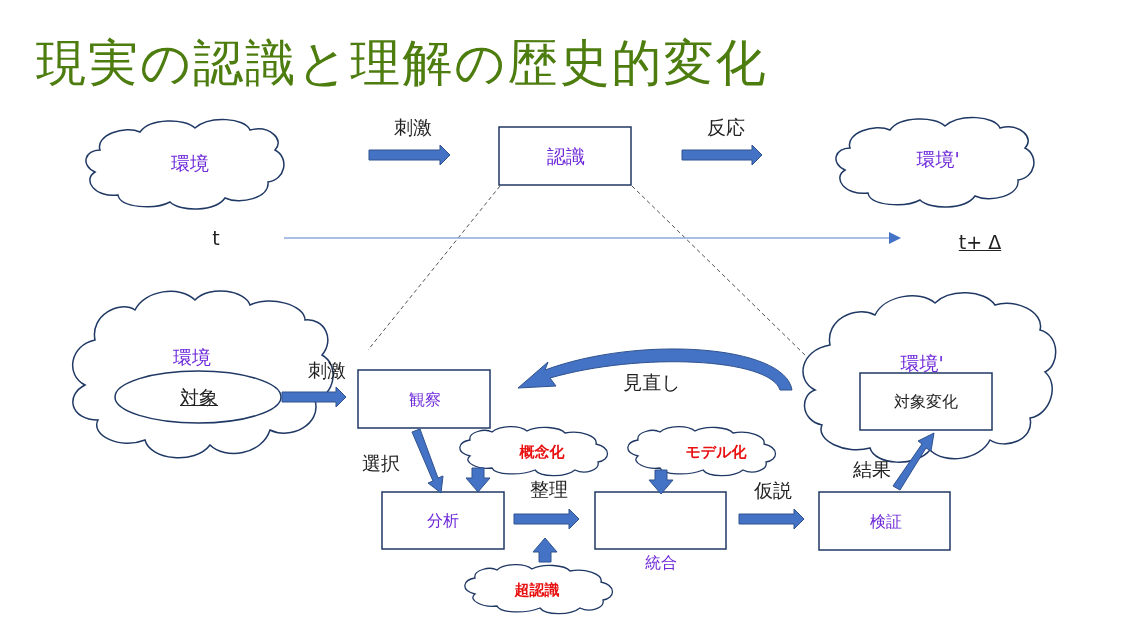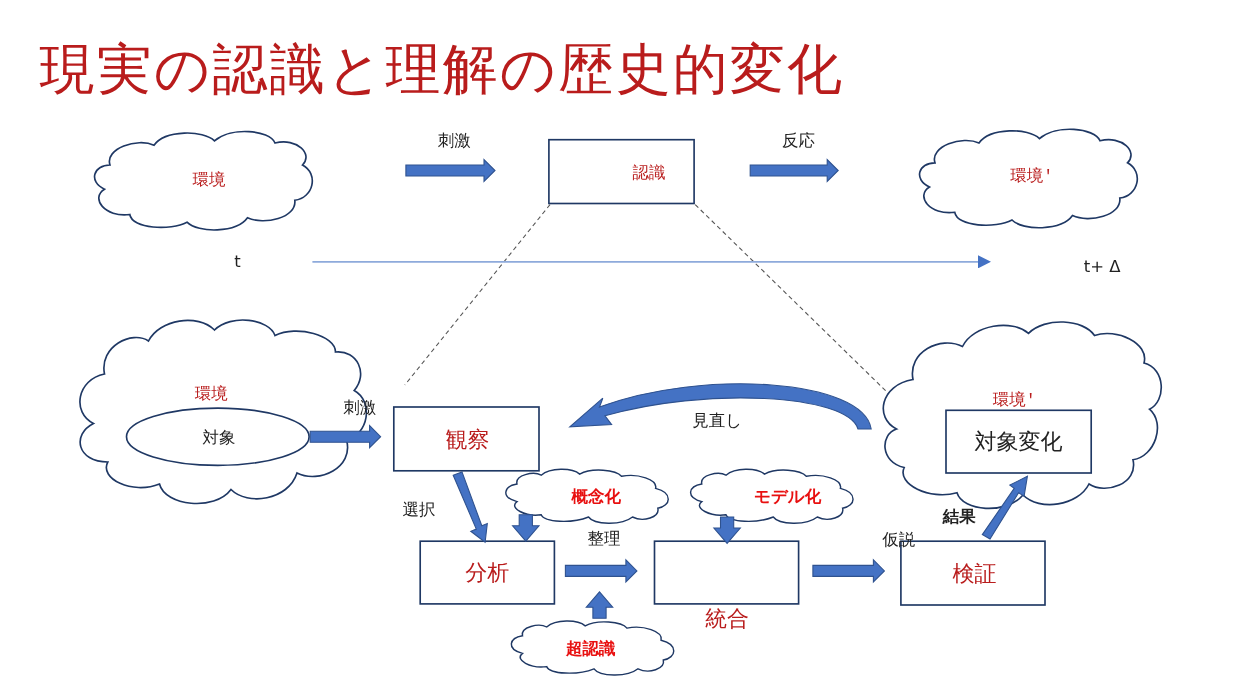--- a/index.html
+++ b/index.html
@@ -1,24 +1,24 @@
 <!DOCTYPE html>
 <html><head>
 <meta charset="utf-8">
 <style>
   html, body { margin:0; padding:0; background:#ffffff; }
   body { width:1130px; height:618px; position:relative; overflow:hidden;
          font-family:"DejaVu Sans", sans-serif; }
   #diagram { position:absolute; left:0; top:0; }
   .title { position:absolute; left:36px; top:30px; font-size:50px; font-weight:300;
-           color:#b91c1c; letter-spacing:2px; white-space:nowrap; font-family:"DejaVu Sans", sans-serif; }
-  .lbl { position:absolute; font-size:15px; color:#222; white-space:nowrap; transform:translate(-50%,-50%); }
-  .red { color:#b91c1c;font-family:Liberation Mono, monospace; }
+           color:#4d7c0f; letter-spacing:2px; white-space:nowrap; font-family:"DejaVu Sans", sans-serif; }
+  .lbl { position:absolute; font-size:19px; color:#222; white-space:nowrap; transform:translate(-50%,-50%); }
+  .red { color:#6d28d9; }
   .bold-red { color:#e81010; font-weight:bold; font-size:15px; }
-  .box-text { font-size:20px; }
+  .box-text { font-size:16px; }
 </style>
 </head>
 <body>
 
 <svg id="diagram" width="1130" height="618" viewBox="0 0 1130 618">
   <defs>
     <marker id="tl-arrow" markerWidth="8" markerHeight="8" refX="6" refY="4" orient="auto">
       <path d="M0,0 L8,4 L0,8 z" fill="#4472c4"></path>
     </marker>
   </defs>
@@ -74,35 +74,35 @@
   <path d="M739,514 L794,514 L794,509 L804,519 L794,529 L794,524 L739,524 Z" fill="#4472c4" stroke="#2f528f"></path>
   <path d="M893,486 L900,490 L926,448 L931,451 L934,433 L918,441 L922,444 Z" fill="#4472c4" stroke="#2f528f"></path>
 
   <path d="M792,390 C785,345 640,335 545,370 L548,362 L518,388 L556,386 L550,378 C640,352 770,358 780,390 Z" fill="#4472c4" stroke="#2f528f" stroke-width="1"></path>
 </svg>
 
 <div class="title">現実の認識と理解の歴史的変化</div>
 
 <div class="lbl red" style="left:190px;top:164px;">環境</div>
 <div class="lbl" style="left:413px;top:128px;">刺激</div>
-<div class="lbl red" style="left:590px;top:157px;text-align:right;">認識</div>
+<div class="lbl red" style="left:566px;top:157px;text-align:right;">認識</div>
 <div class="lbl" style="left:726px;top:128px;">反応</div>
 <div class="lbl red" style="left:938px;top:160px;">環境'</div>
 <div class="lbl" style="left:216px;top:238px;">t</div>
-<div class="lbl" style="left:1002px;top:242px;">t+ Δ</div>
+<div class="lbl" style="left:980px;top:242px;text-decoration:underline;">t+ Δ</div>
 
 <div class="lbl red" style="left:192px;top:358px;">環境</div>
-<div class="lbl" style="left:199px;top:398px;">対象</div>
+<div class="lbl" style="left:199px;top:398px;text-decoration:underline;">対象</div>
 <div class="lbl" style="left:327px;top:371px;">刺激</div>
 <div class="lbl red box-text" style="left:425px;top:400px;">観察</div>
 <div class="lbl" style="left:652px;top:383px;">見直し</div>
 <div class="lbl" style="left:381px;top:464px;">選択</div>
 <div class="lbl bold-red" style="left:542px;top:452px;">概念化</div>
 <div class="lbl bold-red" style="left:716px;top:452px;">モデル化</div>
 <div class="lbl red box-text" style="left:443px;top:521px;text-align:center;">分析</div>
 <div class="lbl" style="left:549px;top:490px;">整理</div>
 <div class="lbl red box-text" style="left:661px;top:521px;margin-top:42px;">統合</div>
-<div class="lbl" style="left:773px;top:491px;margin-left:44px;">仮説</div>
+<div class="lbl" style="left:773px;top:491px;">仮説</div>
 <div class="lbl red box-text" style="left:886px;top:522px;text-align:right;">検証</div>
-<div class="lbl" style="left:872px;top:470px;font-weight:bold;">結果</div>
+<div class="lbl" style="left:872px;top:470px;">結果</div>
 <div class="lbl red" style="left:922px;top:364px;">環境'</div>
 <div class="lbl box-text" style="left:926px;top:402px;">対象変化</div>
 <div class="lbl bold-red" style="left:537px;top:590px;">超認識</div>
 
 </body></html>

